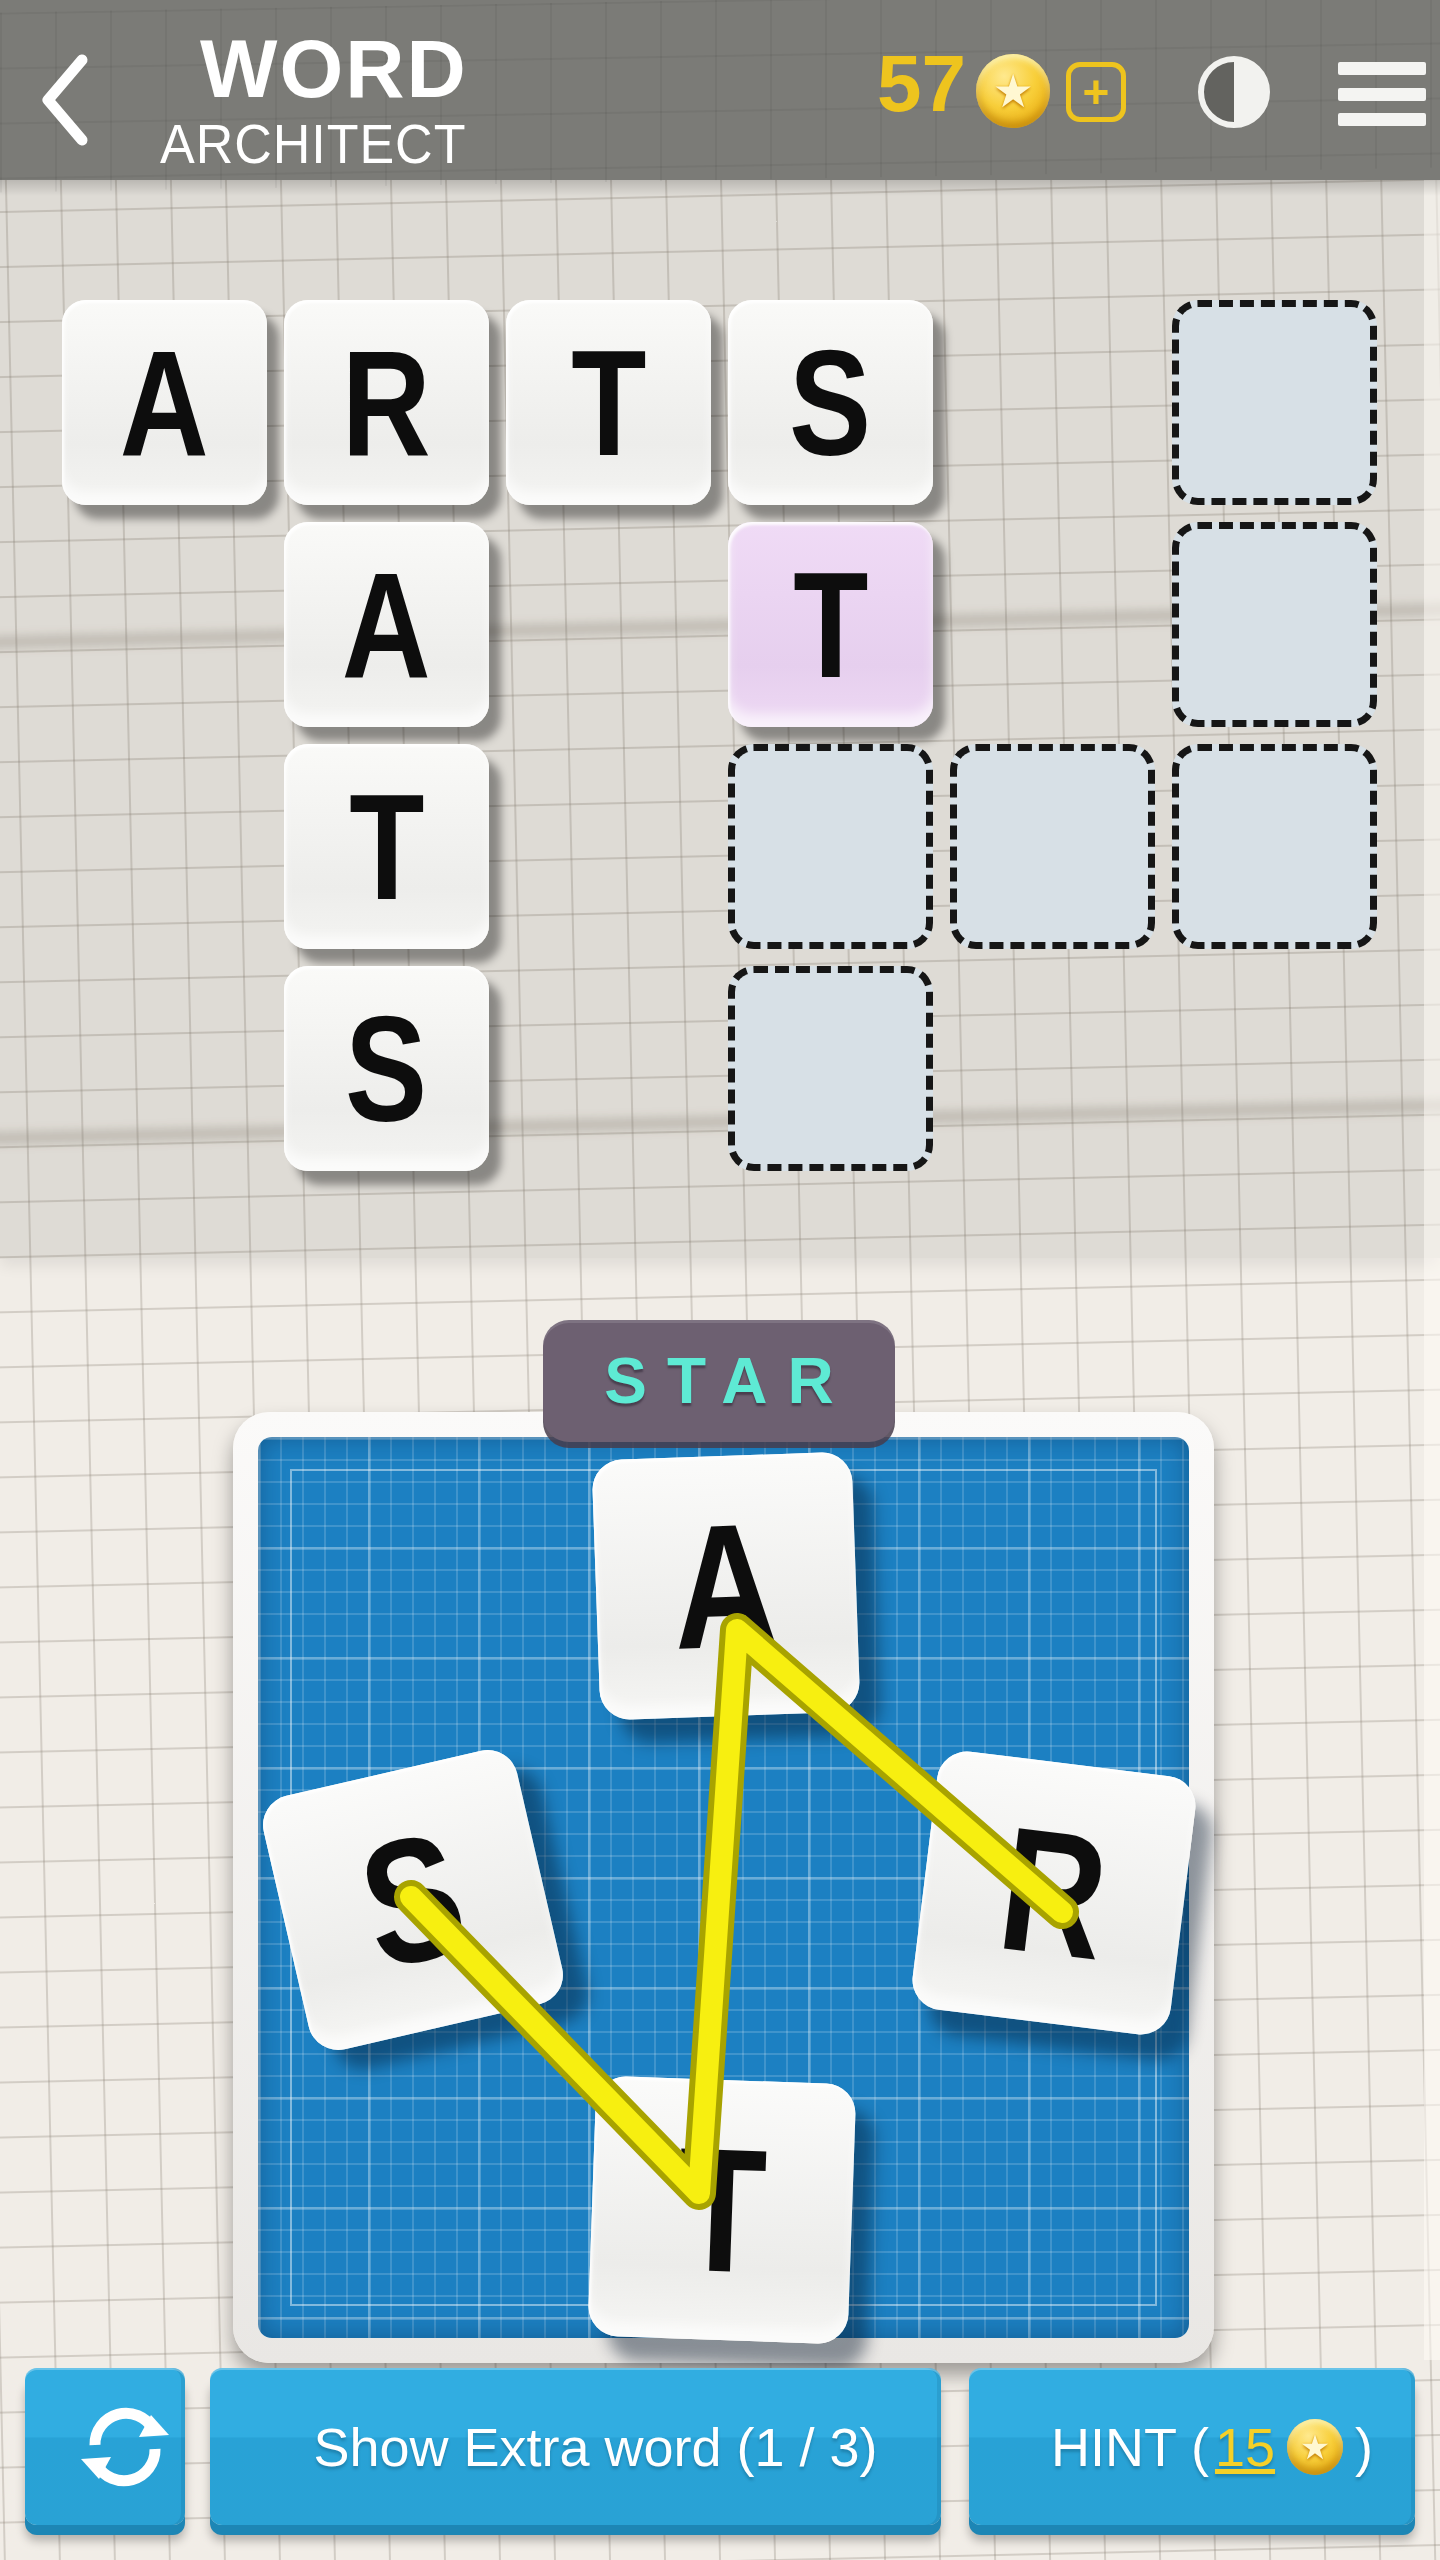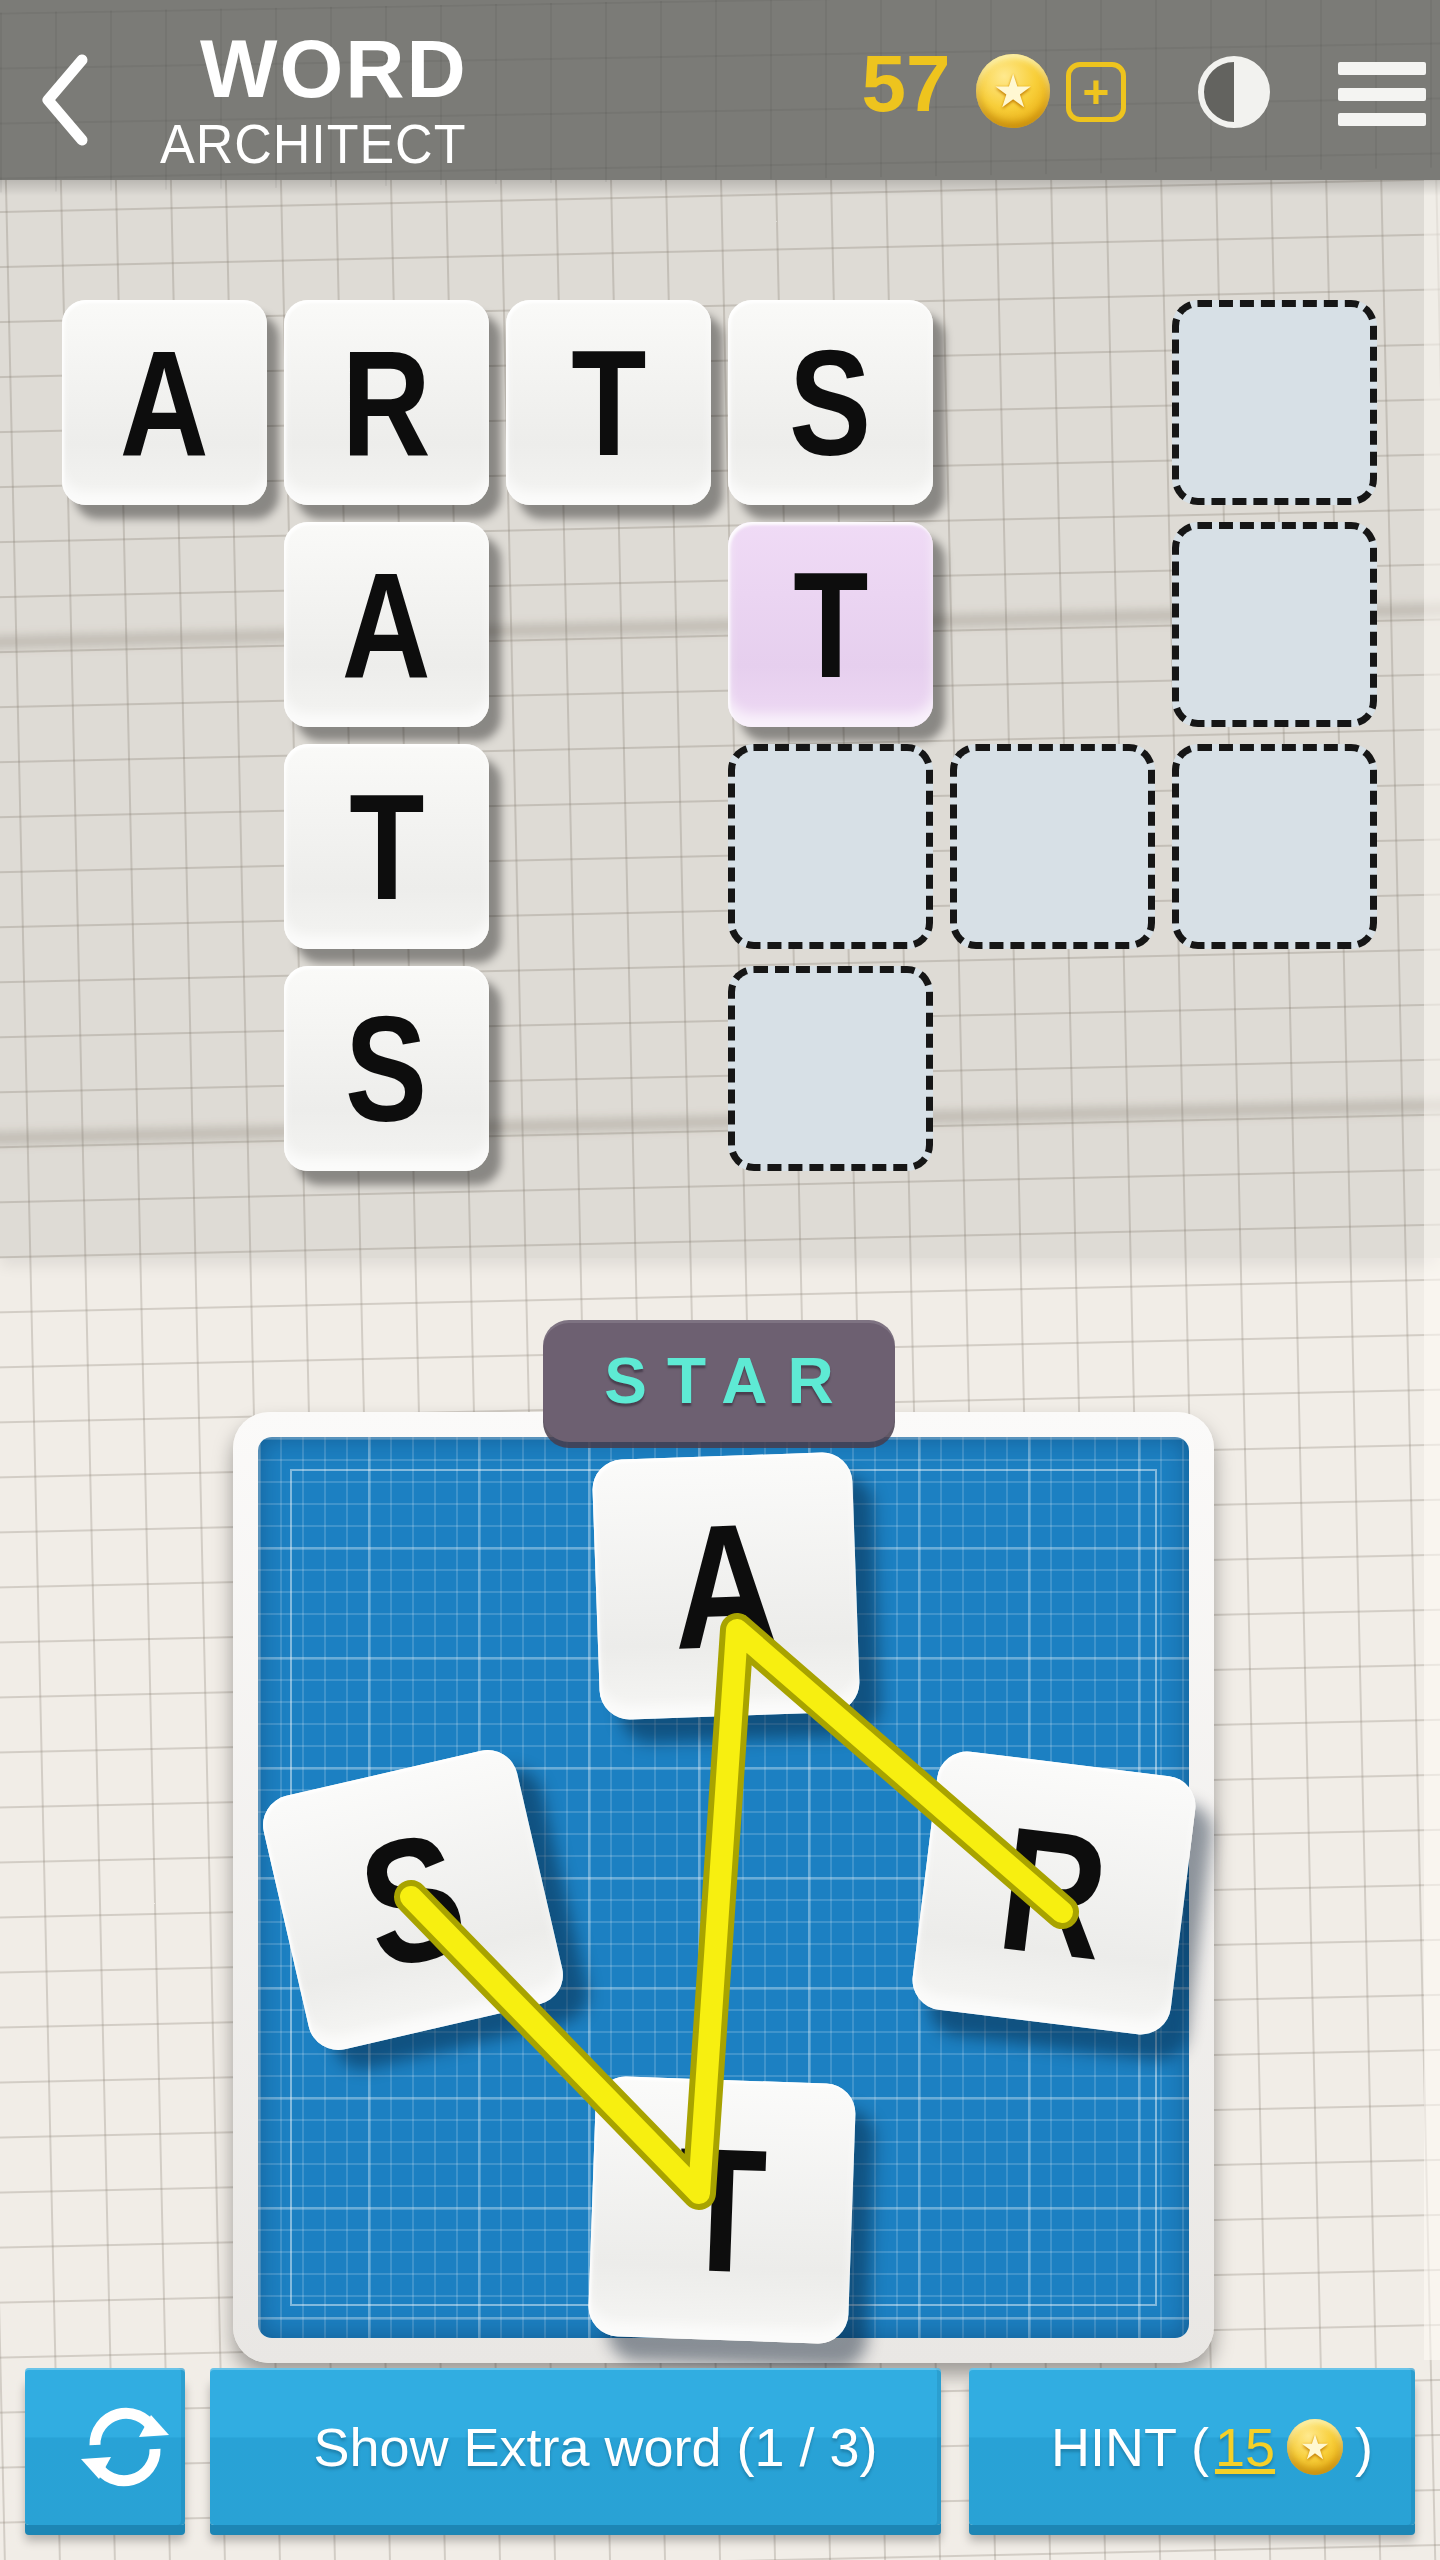--- a/index.html
+++ b/index.html
@@ -52,21 +52,21 @@
   .title-word{
     position:absolute;left:160px;top:28px;color:#fff;
     font-size:82px;font-weight:700;letter-spacing:2px;line-height:1;z-index:11;margin-left:40px;
   }
   .title-arch{
     position:absolute;left:160px;top:116px;color:#fff;
     font-size:56px;font-weight:400;line-height:1;z-index:11;
     transform:scaleX(.93);transform-origin:left center;letter-spacing:1px;
   }
   .coin-count{
-    position:absolute;left:846px;top:44px;width:120px;text-align:center;
+    position:absolute;left:846px;top:44px;width:120px;text-align:right;
     color:var(--gold);font-size:80px;font-weight:700;line-height:1;z-index:11;
   }
   .coin{
     border-radius:50%;
     background:radial-gradient(circle at 38% 30%, #ffe98e 0%, #f8cf3a 45%, #eeb61a 75%, #e0a30c 100%);
     box-shadow:inset 0 -6px 8px rgba(170,110,0,.55), inset 0 4px 6px rgba(255,255,210,.8);
     display:flex;align-items:center;justify-content:center;
   }
   .coin .star{
     font-family:"DejaVu Sans",sans-serif;color:#fff8d2;
@@ -157,21 +157,21 @@
   .pos-left{left:283px;top:1770px;}
   .pos-right{left:924px;top:1763px;}
   .pos-bottom{left:592px;top:2080px;}
   .trace-svg{position:absolute;left:0;top:0;width:1440px;height:2560px;z-index:7;pointer-events:none;}
   .trace-outline{fill:none;stroke:var(--trace-edge);stroke-width:34;stroke-linecap:round;stroke-linejoin:round;}
   .trace-core{fill:none;stroke:var(--trace-core);stroke-width:22;stroke-linecap:round;stroke-linejoin:round;}
   
   .footer-btn{
     position:absolute;top:2368px;height:157px;z-index:12;cursor:pointer;
     background:linear-gradient(180deg,#31ade1 0%,#31ade1 44%,#28a2d6 44.5%,#29a2d5 100%);
-    border-radius:4px;
+    border-radius:12px;
     box-shadow:0 10px 0 var(--btn-dark), 0 16px 10px rgba(0,0,0,.25),
                inset 0 2px 0 rgba(255,255,255,.28), inset -4px 0 0 rgba(0,60,90,.12);
     display:flex;align-items:center;justify-content:center;
     color:#fff;font-size:54px;
     text-shadow:0 3px 3px rgba(0,40,60,.25);
     padding-left:40px;
   }
   .shuffle-btn{left:25px;width:160px;}
   .extra-btn{left:210px;width:731px;}
   .hint-btn{left:969px;width:446px;gap:6px;}

